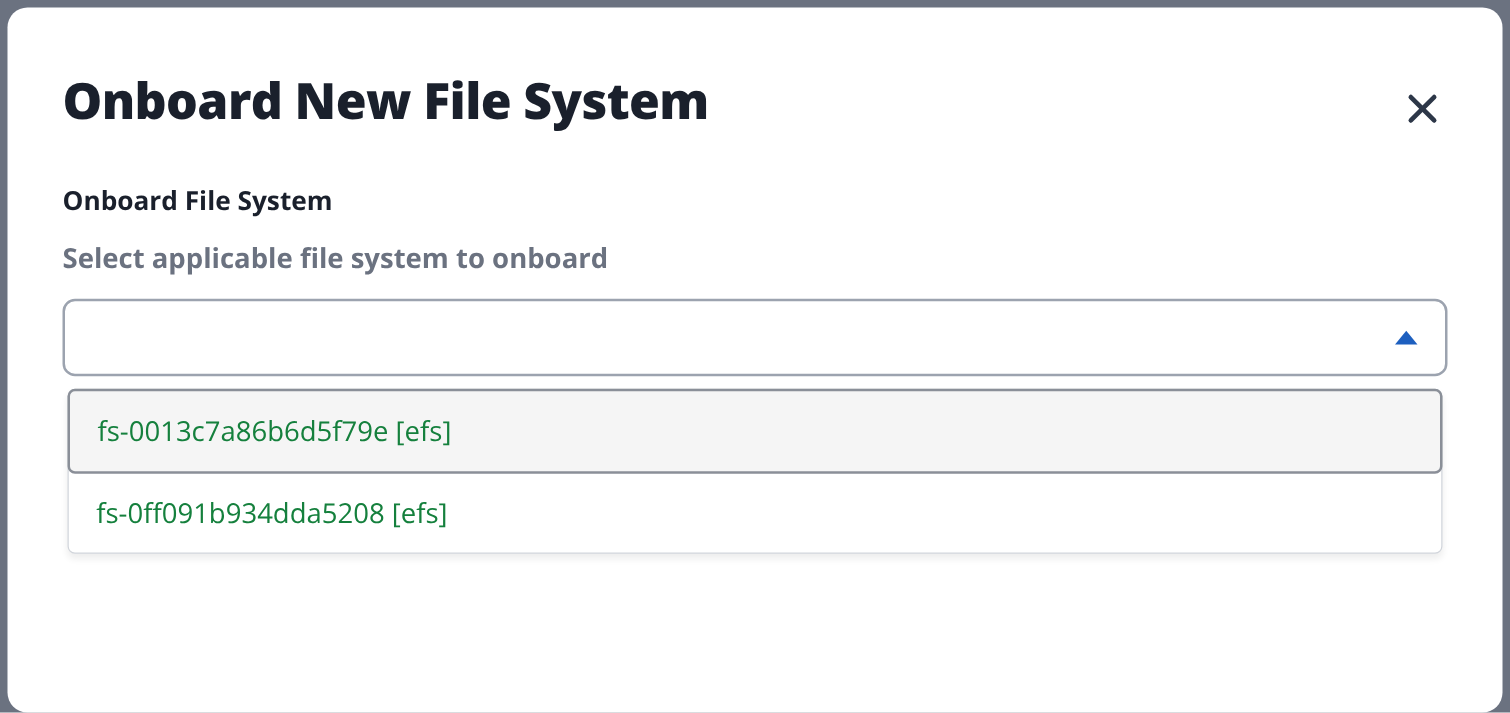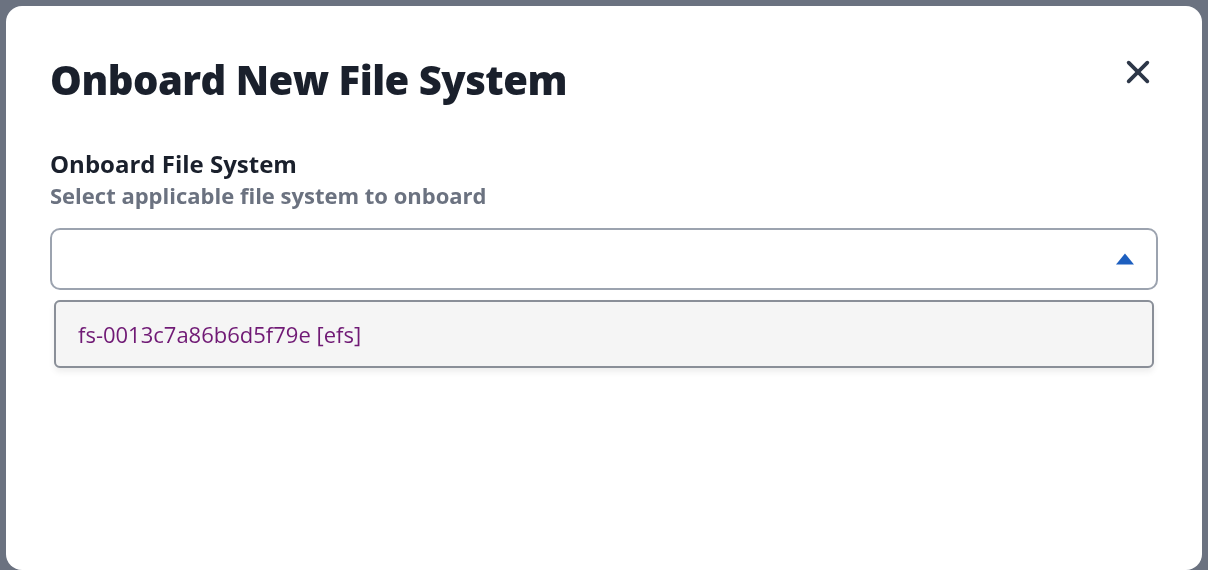--- a/index.html
+++ b/index.html
@@ -23,21 +23,21 @@
       left: 6px;
       right: 6px;
       bottom: 0;
       padding: 46px 44px;
       display: flex;
       flex-direction: column;
     }
     .modal-header {
       display: flex;
       justify-content: space-between;
-      align-items: flex-start;
+      align-items: flex-end;
       margin-bottom: 40px;
     }
     .modal-title {
       font-size: 40px;
       font-weight: 800;
       color: #1a202c;
       letter-spacing: -0.5px;
     }
     .close-btn {
       background: none;
@@ -50,24 +50,24 @@
     }
     .close-btn svg {
       width: 32px;
       height: 32px;
     }
     .form-section {
       display: flex;
       flex-direction: column;
     }
     .form-label {
-      font-size: 24px;
+      font-size: 21px;
       font-weight: 700;
       color: #1a202c;
-      margin-bottom: 0;
+      margin-bottom: 16px;
     }
     .form-hint {
       font-size: 22px;
       font-weight: 700;
       color: #6b7280;
       margin-bottom: 18px;
     }
     .select-container {
       position: relative;
     }
@@ -102,21 +102,21 @@
       right: 4px;
       background: #ffffff;
       border: 1px solid #d1d5db;
       border-radius: 6px;
       box-shadow: 0 4px 6px rgba(0,0,0,0.07);
       z-index: 10;
     }
     .dropdown-item {
       padding: 17px 22px;
       font-size: 22px;
-      color: #701a75;
+      color: #15803d;
       cursor: pointer;
       border-bottom: 1px solid #f0f0f0;
     }
     .dropdown-item:last-child {
       border-bottom: none;
     }
     .dropdown-item.highlighted {
       background: #f5f5f5;
       border: 2px solid #8a8f98;
       border-radius: 6px;
@@ -142,16 +142,17 @@
     <div class="form-hint">Select applicable file system to onboard</div>
 
     <div class="select-container">
       <div class="select-input">
         <span></span>
         <span class="select-caret"></span>
       </div>
 
       <div class="dropdown">
         <div class="dropdown-item highlighted">fs-0013c7a86b6d5f79e [efs]</div>
+        <div class="dropdown-item">fs-0ff091b934dda5208 [efs]</div>
       </div>
     </div>
   </div>
 </div>
 
 </body></html>

